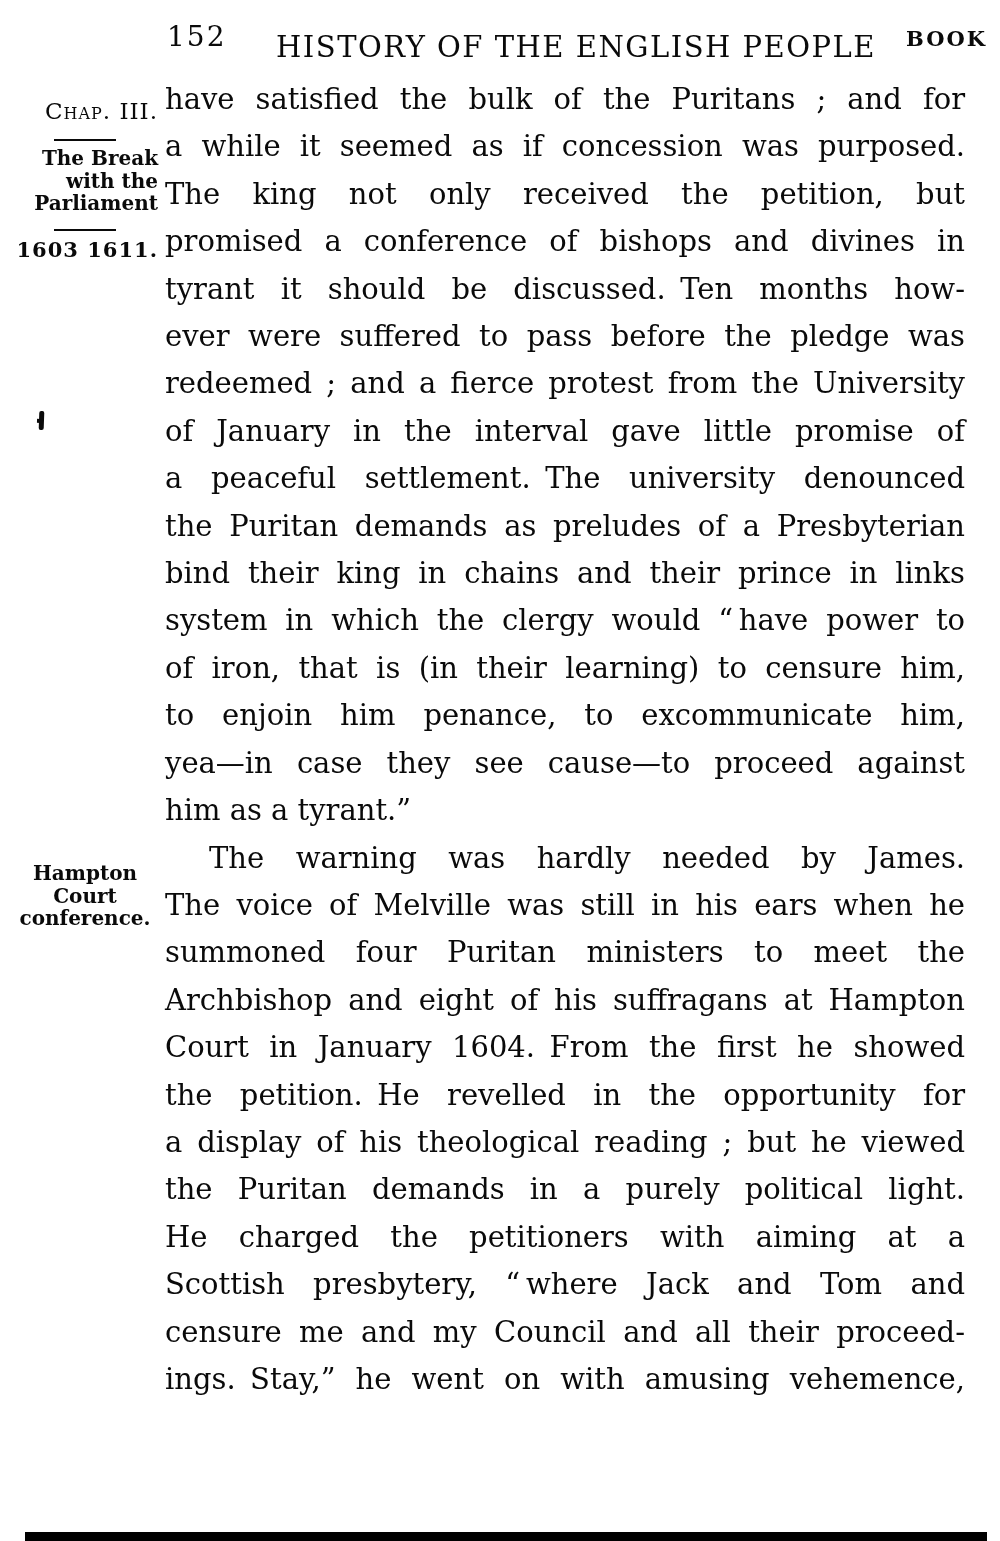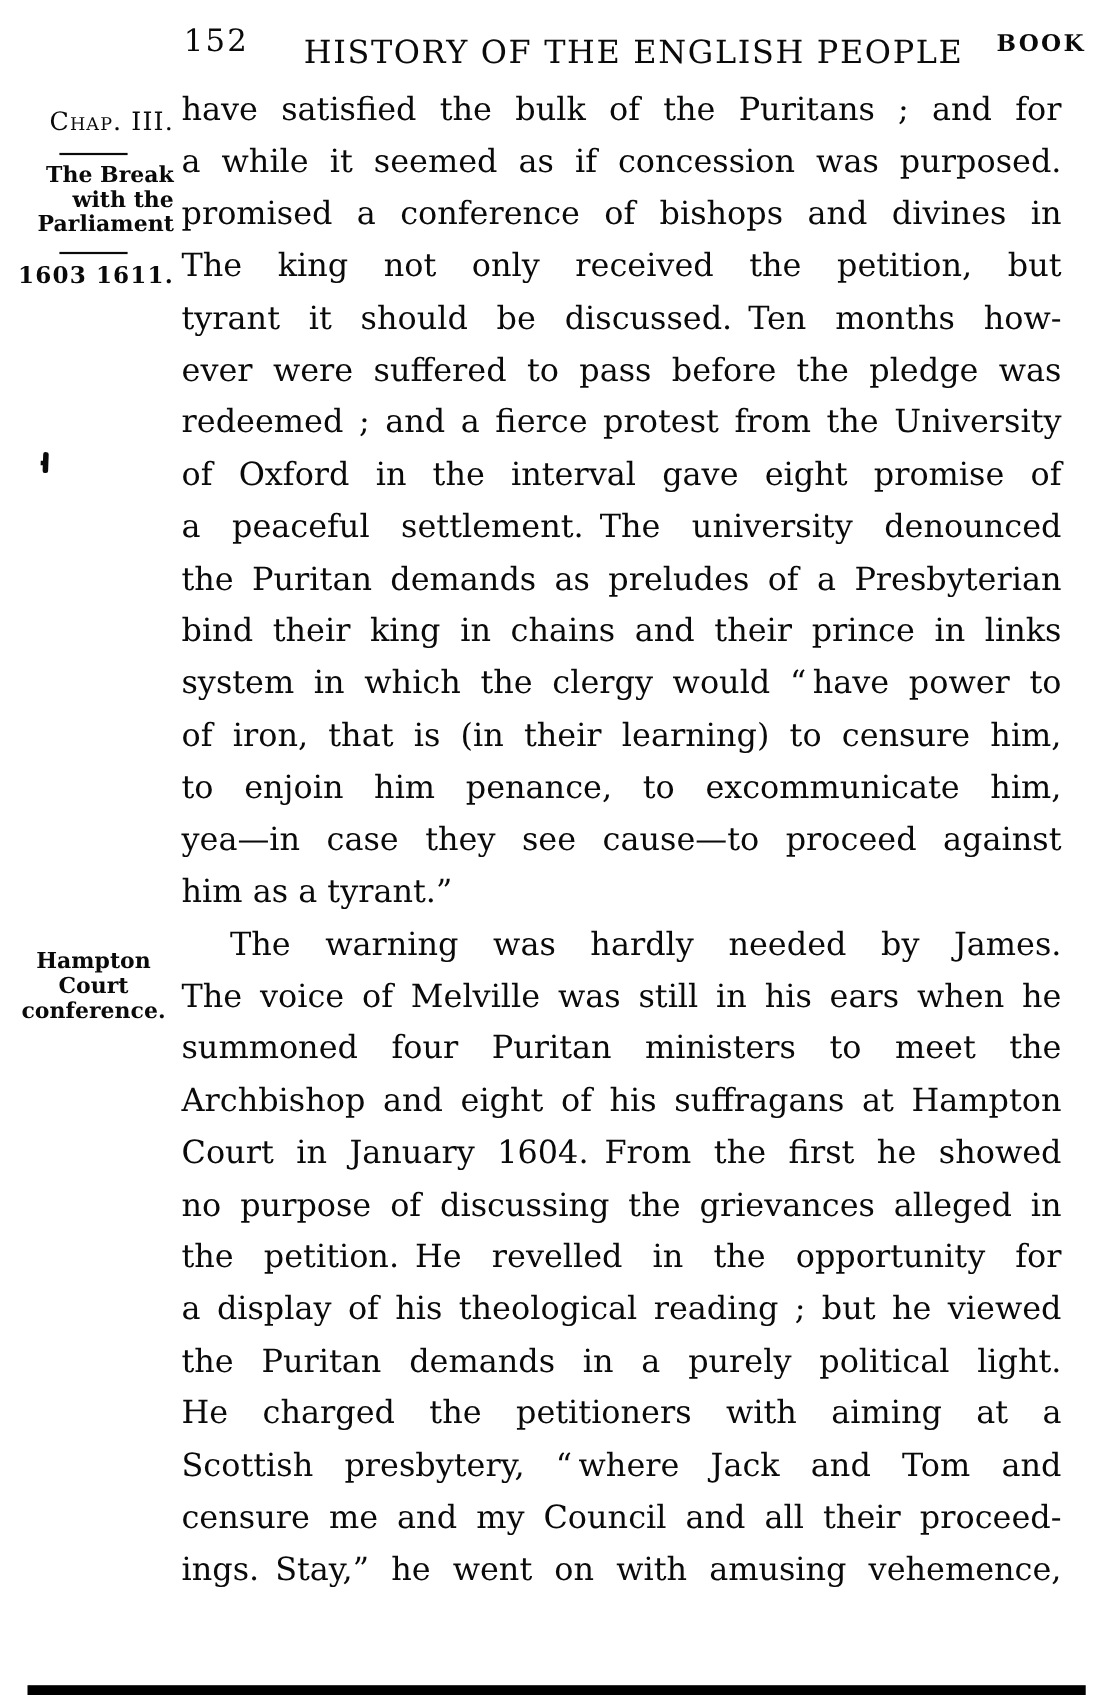--- a/index.html
+++ b/index.html
@@ -116,40 +116,39 @@
     <div>Hampton</div>
     <div>Court</div>
     <div>conference.</div>
   </div>
 
   <div class="stray-mark"></div>
 
   <div class="body-text">
       <div class="line">have satisfied the bulk of the Puritans ; and for</div>
       <div class="line">a while it seemed as if concession was purposed.</div>
+      <div class="line">The king not only received the petition, but</div>
       <div class="line">promised a conference of bishops and divines in</div>
-      <div class="line">The king not only received the petition, but</div>
       <div class="line">tyrant it should be discussed. Ten months how-</div>
       <div class="line">ever were suffered to pass before the pledge was</div>
       <div class="line">redeemed ; and a fierce protest from the University</div>
-      <div class="line">of Oxford in the interval gave eight promise of</div>
+      <div class="line">of January in the interval gave little promise of</div>
       <div class="line">a peaceful settlement. The university denounced</div>
       <div class="line">the Puritan demands as preludes of a Presbyterian</div>
       <div class="line">bind their king in chains and their prince in links</div>
       <div class="line">system in which the clergy would “ have power to</div>
       <div class="line">of iron, that is (in their learning) to censure him,</div>
       <div class="line">to enjoin him penance, to excommunicate him,</div>
       <div class="line">yea—in case they see cause—to proceed against</div>
       <div class="line nojust">him as a tyrant.”</div>
       <div class="line indent">The warning was hardly needed by James.</div>
       <div class="line">The voice of Melville was still in his ears when he</div>
       <div class="line">summoned four Puritan ministers to meet the</div>
       <div class="line">Archbishop and eight of his suffragans at Hampton</div>
       <div class="line">Court in January 1604. From the first he showed</div>
-      <div class="line">no purpose of discussing the grievances alleged in</div>
       <div class="line">the petition. He revelled in the opportunity for</div>
       <div class="line">a display of his theological reading ; but he viewed</div>
       <div class="line">the Puritan demands in a purely political light.</div>
       <div class="line">He charged the petitioners with aiming at a</div>
       <div class="line">Scottish presbytery, “ where Jack and Tom and</div>
       <div class="line">censure me and my Council and all their proceed-</div>
       <div class="line">ings. Stay,” he went on with amusing vehemence,</div>
     </div>
 
   <div class="scan-bar"></div>

